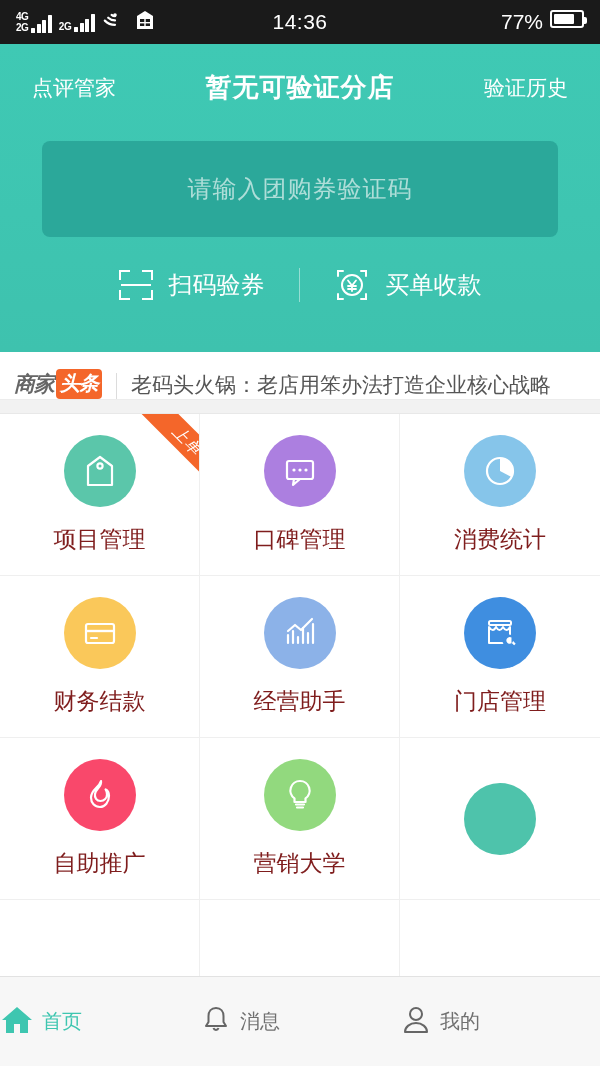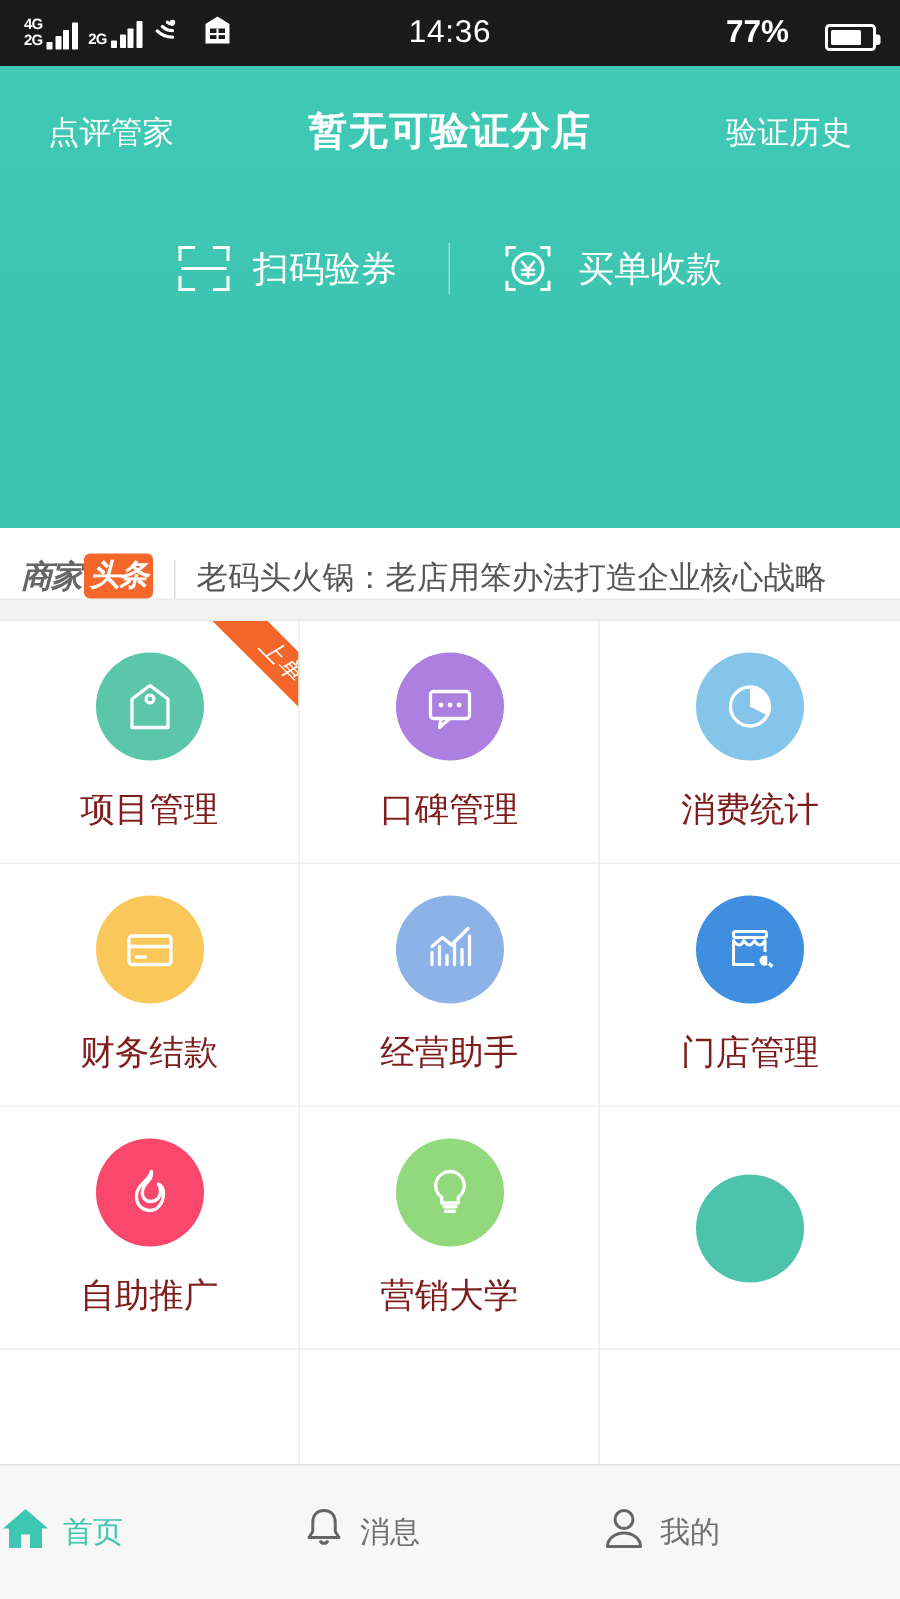--- a/index.html
+++ b/index.html
@@ -24,35 +24,35 @@
   .bars { display: flex; align-items: flex-end; gap: 1.5px; height: 19px; }
   .bars i { display: block; width: 4px; background: #fff; border-radius: .5px; }
   .bars i:nth-child(1) { height: 5px; }
   .bars i:nth-child(2) { height: 9px; }
   .bars i:nth-child(3) { height: 13px; }
   .bars i:nth-child(4) { height: 18px; }
   .sb-time {
     position: absolute; left: 0; right: 0; text-align: center;
     font-size: 21px; letter-spacing: .5px;
   }
-  .sb-right { margin-left: auto; display: flex; align-items: flex-end; gap: 24px; font-size: 21px; font-weight: bold; }
+  .sb-right { margin-left: auto; display: flex; align-items: flex-start; gap: 7px; font-size: 21px; }
   .battery {
     width: 34px; height: 18px; border: 2px solid #fff; border-radius: 3px;
     position: relative; display: flex; align-items: center; padding: 2px;
   }
   .battery::after {
     content: ""; position: absolute; right: -5px; top: 5px;
     width: 3px; height: 7px; background: #fff; border-radius: 0 2px 2px 0;
   }
   .battery-fill { height: 100%; background: #fff; border-radius: 1px; }
 
   
   .header {
     background: linear-gradient(180deg, #3fc9b4 0%, #3ec5b1 55%, #3ec2ae 100%);
-    flex: 0 0 308px; display: flex; flex-direction: column; gap: 26px;
+    flex: 0 0 308px; display: flex; flex-direction: column;
   }
   .header-top {
     display: flex; align-items: center; justify-content: space-between;
     padding: 26px 32px 0 32px; color: #fff;
   }
   .header-top .side { font-size: 21px; white-space: nowrap; }
   .header-title { font-size: 26px; font-weight: bold; letter-spacing: 1px; }
   .code-input {
     margin: 36px 42px 0 42px; height: 96px; border-radius: 8px;
     background: #2ba89a; display: flex; align-items: center; justify-content: center;
@@ -184,20 +184,21 @@
     </div>
   </div>
 
   <div class="header">
     <div class="header-top">
       <div class="side">点评管家</div>
       <div class="header-title">暂无可验证分店</div>
       <div class="side">验证历史</div>
     </div>
 
+    <div class="code-input" placeholder="请输入团购券验证码">请输入团购券验证码</div>
 
     <div class="header-actions">
       <div class="hact">
         <span class="ico-scan">
           <span class="tl"></span>
             <span class="tr"></span>
             <span class="bl"></span>
             <span class="br"></span>
           <span class="mid"></span>
         </span>

